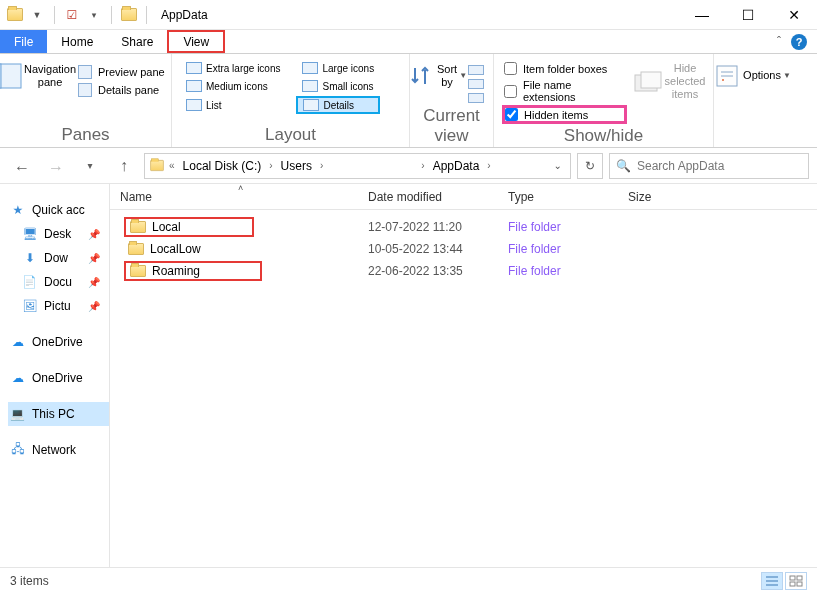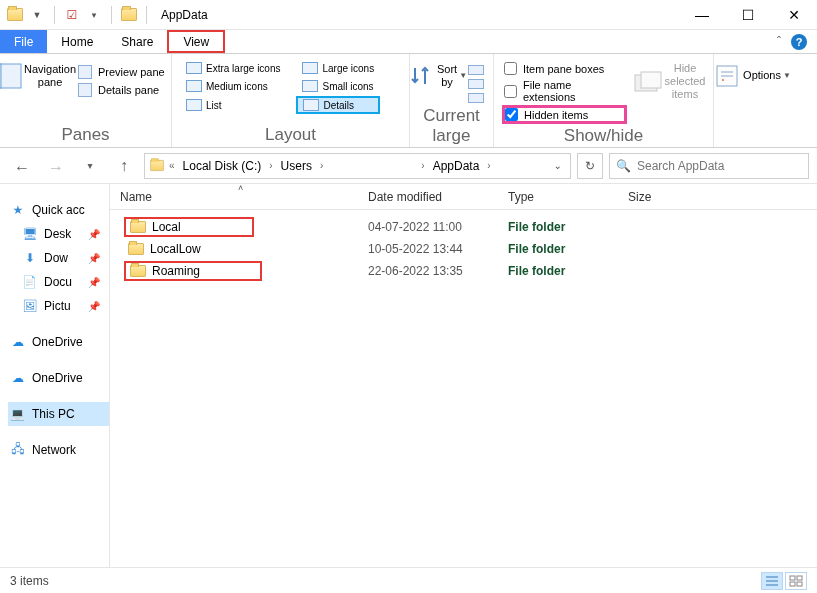--- a/index.html
+++ b/index.html
@@ -66,21 +66,21 @@
   .col-name { width:258px; padding-left:10px; display:flex; align-items:center; gap:6px; }
   .col-date { width:140px; }
   .col-type { width:120px; }
   .col-size { flex:1; }
   .sort-ind { font-size:9px; color:#555; }
 
   .rows { padding-top:6px; }
   .row { display:flex; align-items:center; height:22px; font-size:12px; }
   .row .c-name { width:258px; padding-left:14px; display:flex; align-items:center; gap:6px; }
   .row .c-date { width:140px; color:#555; }
-  .row .c-type { width:120px; color:#14532d;font-weight:bold; }
+  .row .c-type { width:120px; color:#8b5cf6; }
   .row .hl { border:2px solid #e53935; display:inline-flex; align-items:center; gap:6px; padding:0 60px 0 4px; height:20px; min-width:130px; }
   .row .nohl { display:inline-flex; align-items:center; gap:6px; padding:0 4px; }
   .small-folder { width:16px; height:12px; background:linear-gradient(#ffe9a6,#f8d36b); border:1px solid #d8b65e; border-radius:1px; display:inline-block; position:relative; }
   .small-folder::before { content:""; position:absolute; top:-3px; left:0; width:6px; height:3px; background:#f8d36b; border:1px solid #d8b65e; border-bottom:none; border-radius:1px 1px 0 0; }
 
   
   .statusbar { position:absolute; bottom:0; left:0; right:0; height:26px; border-top:1px solid #e5e5e5; display:flex; align-items:center; padding:0 10px; font-size:12px; color:#444; }
   .statusbar .viewbtns { margin-left:auto; display:flex; gap:2px; }
   .viewbtn { width:22px; height:18px; border:1px solid #b8d4f0; display:flex; align-items:center; justify-content:center; }
   .viewbtn.active { background:#cce8ff; }
@@ -199,29 +199,29 @@
             <span class="sq" style="width:16px;height:10px"></span>
           </div>
         <div class="smallbtn">
             <span class="sq" style="width:16px;height:10px"></span>
           </div>
         <div class="smallbtn">
             <span class="sq" style="width:16px;height:10px"></span>
           </div>
       </div>
     </div>
-    <div class="caption">Current large</div>
+    <div class="caption">Current view</div>
   </div>
 
   <div class="ribgroup" style="width:220px">
     <div class="content">
       <div style="display:flex;flex-direction:column;gap:0;padding-top:2px">
         <label class="chkrow">
             <input type="checkbox" style="">
-            <span>Item pane boxes</span>
+            <span>Item folder boxes</span>
           </label>
         <label class="chkrow">
             <input type="checkbox" style="">
             <span>File name extensions</span>
           </label>
         <label class="chkrow highlight">
             <input type="checkbox" checked="" style="">
             <span>Hidden items</span>
           </label>
       </div>
@@ -355,21 +355,21 @@
       <div class="col-size">Size</div>
     </div>
     <div class="rows" id="rows">
         <div class="row">
           <div class="c-name">
             <span class="hl">
               <span class="small-folder"></span>
               <span>Local</span>
             </span>
           </div>
-          <div class="c-date">04-07-2022 11:00</div>
+          <div class="c-date">12-07-2022 11:20</div>
           <div class="c-type">File folder</div>
         </div>
         <div class="row">
           <div class="c-name">
             <span class="nohl">
               <span class="small-folder"></span>
               <span>LocalLow</span>
             </span>
           </div>
           <div class="c-date">10-05-2022 13:44</div>

